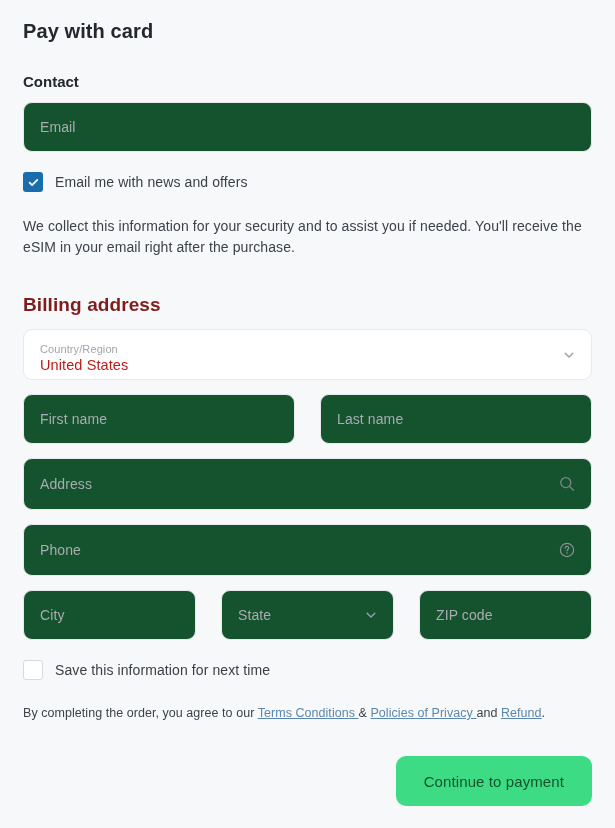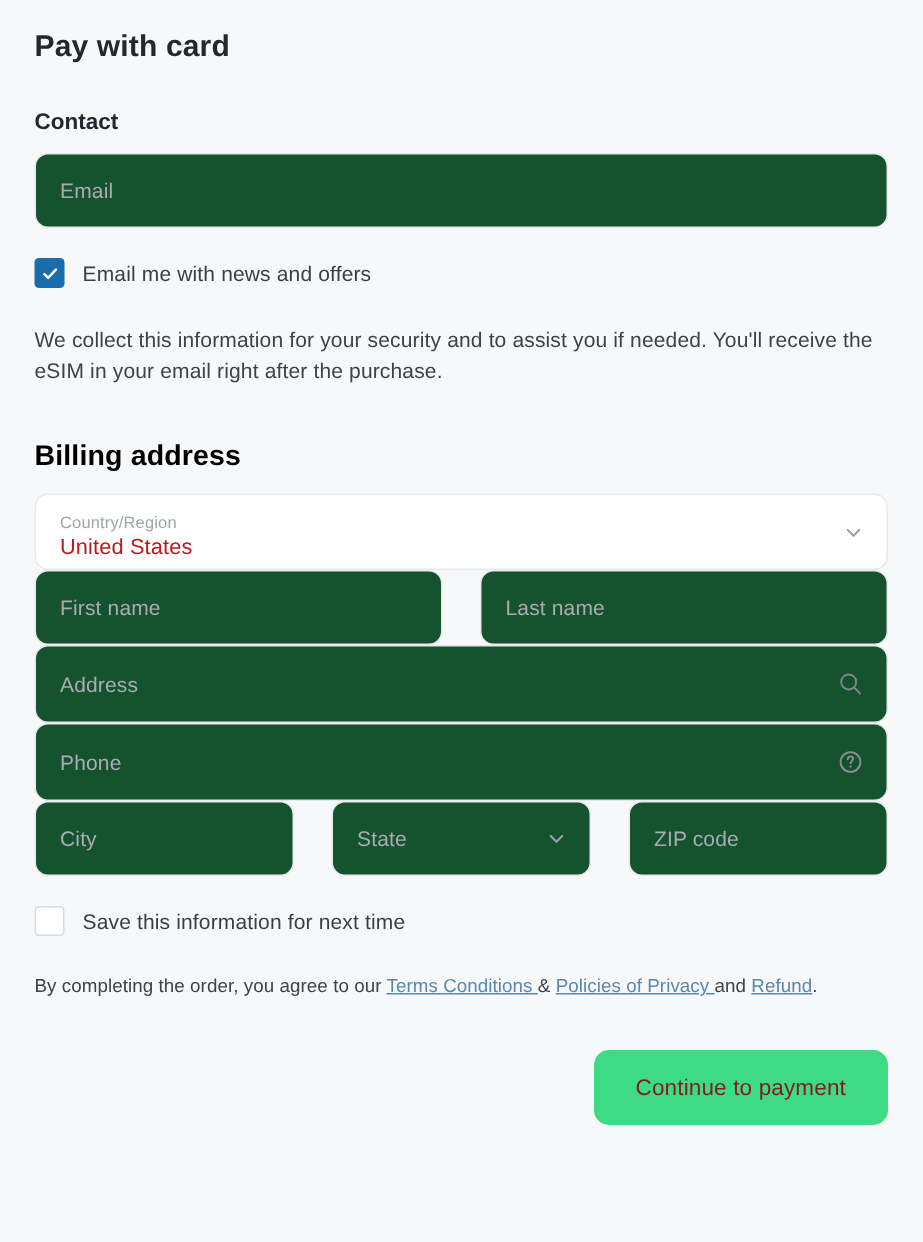--- a/index.html
+++ b/index.html
@@ -33,21 +33,21 @@
   .section-label {
     font-size: 15px;
     font-weight: bold;
     color: #23272e;
     margin-top: 30px;
   }
 
   .section-title {
     font-size: 19px;
     font-weight: bold;
-    color: #000000;
+    color: #7f1d1d;
     letter-spacing: 0.1px;
     margin-top: 36px;
   }
 
   
   .field {
     position: relative;
     background: #14532d;
     border: 1px solid #e7e9ed;
     border-radius: 9px;
@@ -61,20 +61,21 @@
 
   .placeholder {
     font-size: 14px;
     color: #a9acb3;
     letter-spacing: 0.1px;
   }
 
   .row {
     display: flex;
     gap: 25px;
+    margin-top: 14px;
   }
   .row > * { flex: 1; }
 
   .field-email { margin-top: 12px; }
 
   
   .select-field {
     position: relative;
     background: #ffffff;
     border: 1px solid #e7e9ed;
@@ -162,21 +163,21 @@
   }
 
   
   .btn-wrap {
     display: flex;
     justify-content: flex-end;
     margin-top: 36px;
   }
   .btn {
     background: #3ddc84;
-    color: #7f1d1d;
+    color: #14532d;
     border: none;
     border-radius: 10px;
     font-size: 15px;
     font-family: "Liberation Sans", sans-serif;
     height: 50px;
     padding: 0 28px;
     cursor: pointer;
     letter-spacing: 0.1px;
   }
 </style>

